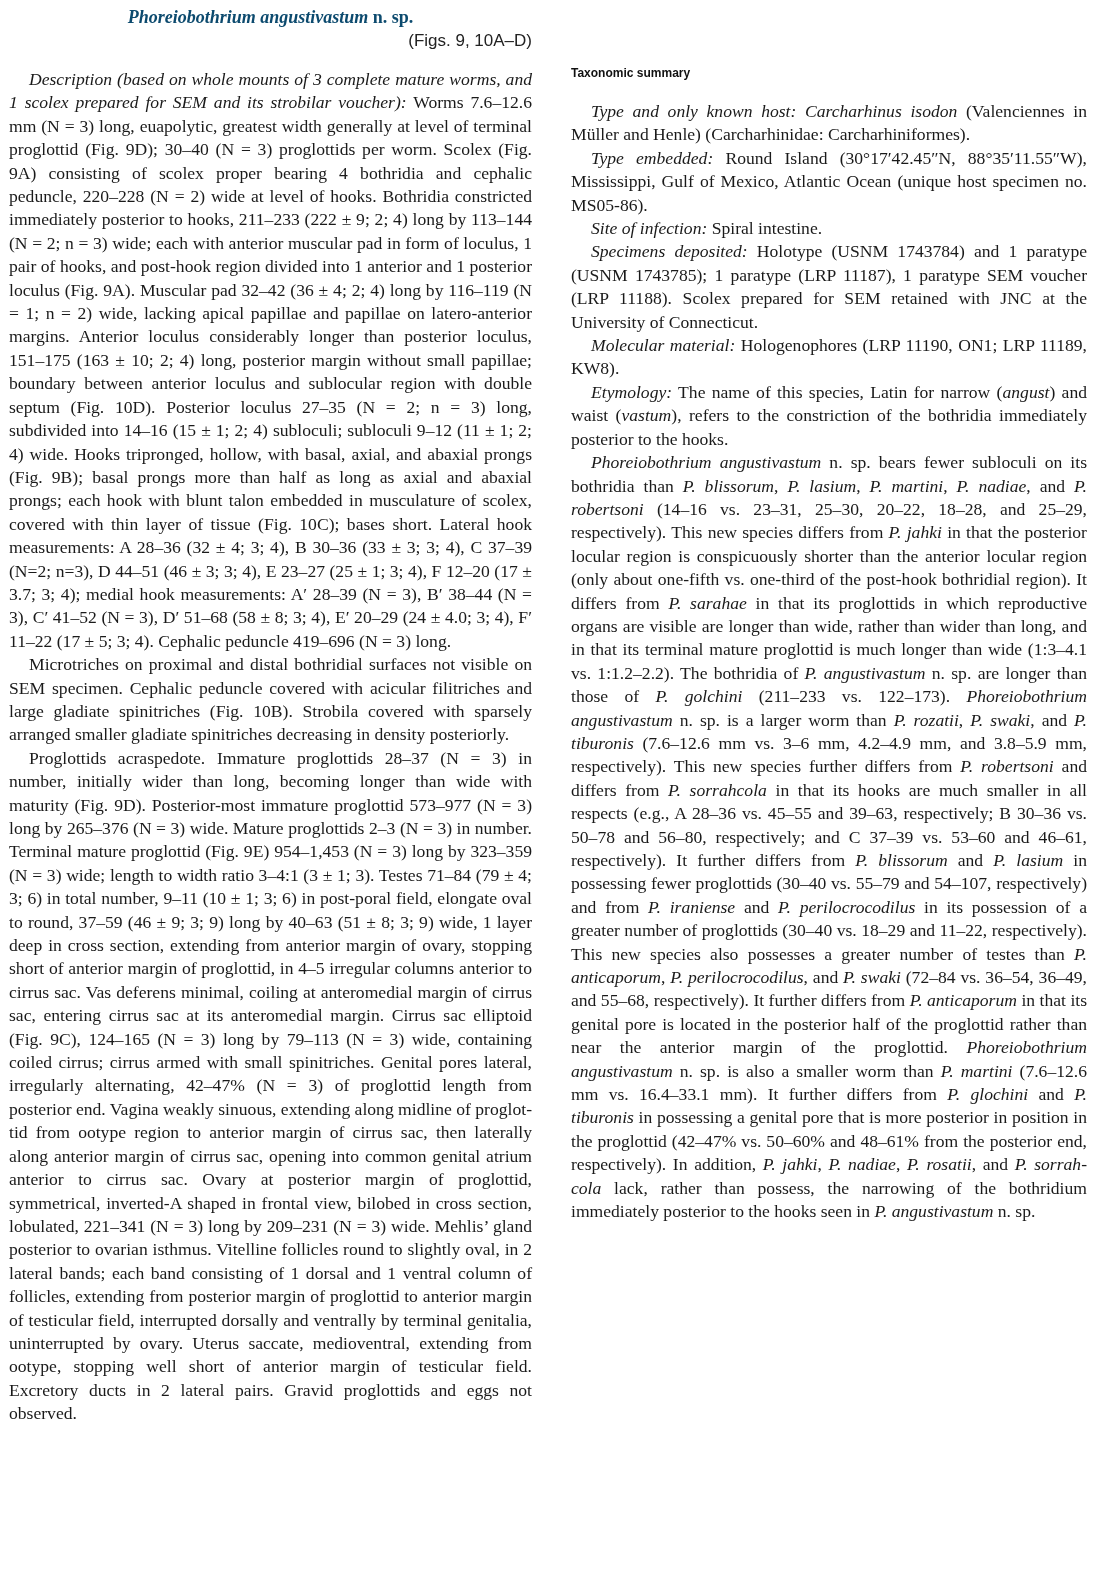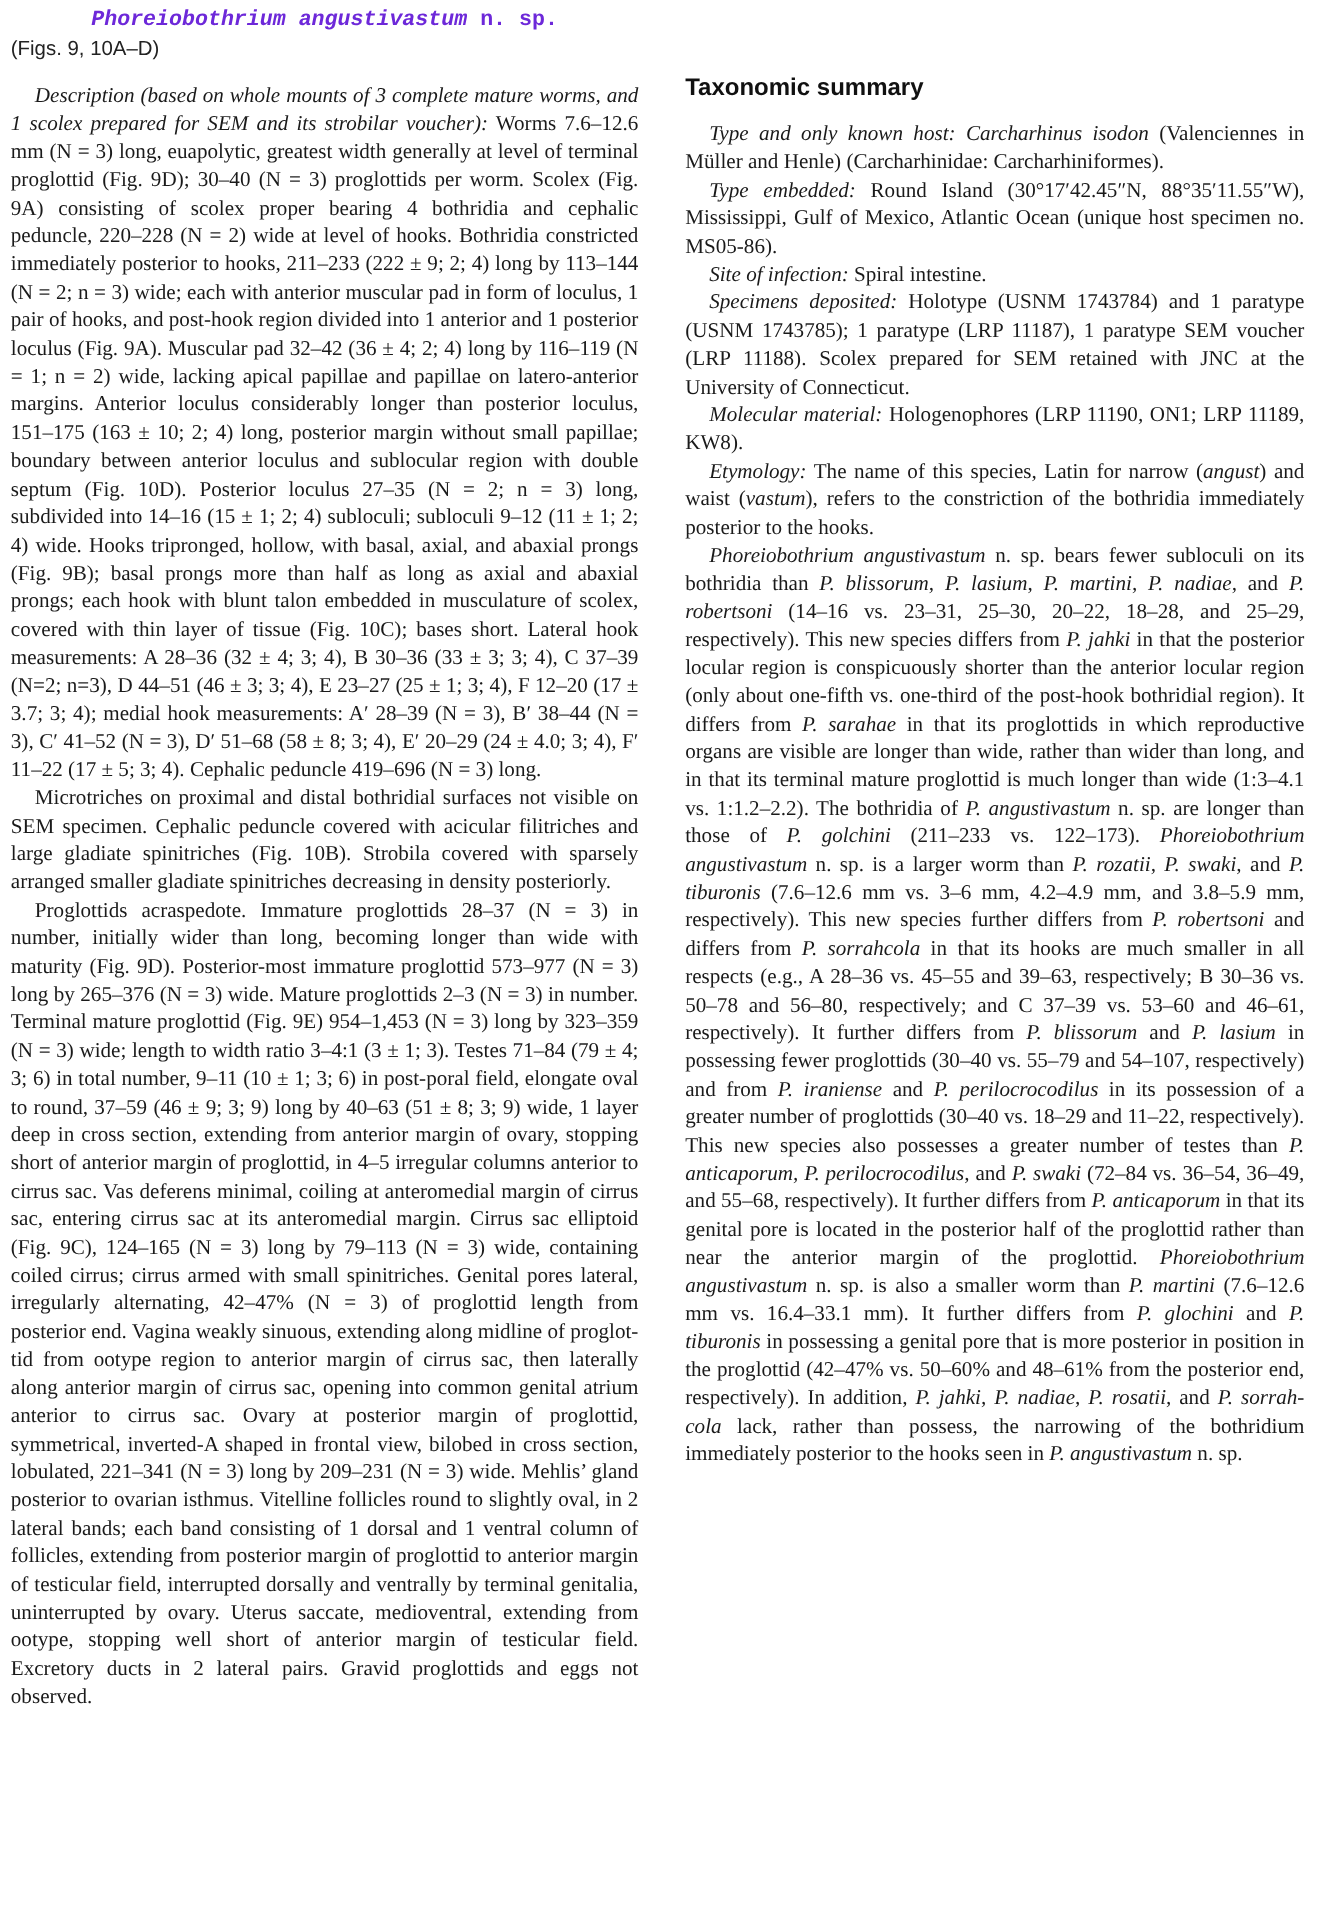--- a/index.html
+++ b/index.html
@@ -9,35 +9,35 @@
       color: #1a1a1a;
     }
     .col {
       position: absolute; top: 0;
       font-size: 17.6px; line-height: 23.4px;
       text-align: justify; hyphens: manual;
     }
     .col-left { left: 9px; width: 523px; }
     .col-right { left: 571px; width: 516px; }
     .species-title {
-      font-family: Liberation Mono, monospace;
+      font-family: Liberation Serif, serif;
       font-size: 18px; line-height: 22px; text-align: center;
-      margin-top: 6px; font-weight: bold; color: #6d28d9;
+      margin-top: 6px; font-weight: bold; color: #0c4a6e;
     }
     .species-title .it { font-style: italic; }
     .species-figs {
       font-family: "Liberation Sans", "DejaVu Sans", sans-serif;
-      font-size: 17px; line-height: 22px; text-align: left;
+      font-size: 17px; line-height: 22px; text-align: right;
       margin-top: 2px; margin-bottom: 16px; color: #222;
     }
     p { margin: 0; text-indent: 20px; }
     p i { }
     .sec-head {
       font-family: "Liberation Sans", "DejaVu Sans", sans-serif;
-      font-weight: bold; font-size: 20px; line-height: 22px;
+      font-weight: bold; font-size: 12px; line-height: 22px;
       margin: 0; color: #111;
     }
     .sec-head.first { margin-top: 62px; margin-bottom: 16px; }
     .sec-head.second { margin-top: 22px; margin-bottom: 17px; }
   </style>
 </head>
 <body>
 
 <div class="col col-left">
   <div class="species-title">

